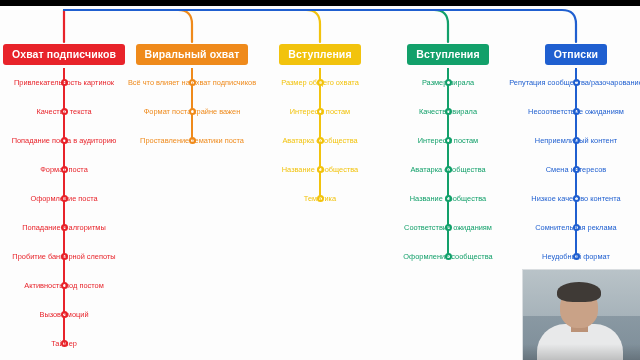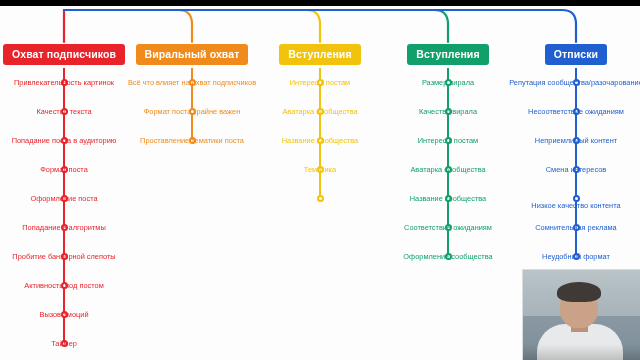--- a/index.html
+++ b/index.html
@@ -209,20 +209,21 @@
             <div class="item" style="color: rgb(239, 138, 27); top: 0px; text-align: center;">Проставление тематики поста</div>
           </div>
         </div>
         <div class="column" style="left: 256px;">
           <div class="head-wrap">
             <div class="head" style="background: rgb(242, 195, 13);">Вступления</div>
           </div>
           <div class="items">
             <div class="spine" style="background: rgb(242, 195, 13); height: 130.5px;"></div>
             <div class="dot" style="top: 11px; border-color: rgb(242, 195, 13);"></div>
+            <div class="item" style="color: rgb(242, 195, 13); top: 0px;">Размер общего охвата</div>
             <div class="dot" style="top: 40px; border-color: rgb(242, 195, 13);"></div>
             <div class="item" style="color: rgb(242, 195, 13); top: 0px;">Интерес к постам</div>
             <div class="dot" style="top: 69px; border-color: rgb(242, 195, 13);"></div>
             <div class="item" style="color: rgb(242, 195, 13); top: 0px;">Аватарка сообщества</div>
             <div class="dot" style="top: 98px; border-color: rgb(242, 195, 13);"></div>
             <div class="item" style="color: rgb(242, 195, 13); top: 0px;">Название сообщества</div>
             <div class="dot" style="top: 127px; border-color: rgb(242, 195, 13);"></div>
             <div class="item" style="color: rgb(242, 195, 13); top: 0px;">Тематика</div>
           </div>
         </div>
@@ -256,21 +257,21 @@
             <div class="spine" style="background: rgb(31, 95, 208); height: 188.5px;"></div>
             <div class="dot" style="top: 11px; border-color: rgb(31, 95, 208);"></div>
             <div class="item" style="color: rgb(31, 95, 208); top: 0px;">Репутация сообщества/разочарование</div>
             <div class="dot" style="top: 40px; border-color: rgb(31, 95, 208);"></div>
             <div class="item" style="color: rgb(31, 95, 208); top: 0px;">Несоответствие ожиданиям</div>
             <div class="dot" style="top: 69px; border-color: rgb(31, 95, 208);"></div>
             <div class="item" style="color: rgb(31, 95, 208); top: 0px;">Неприемлимый контент</div>
             <div class="dot" style="top: 98px; border-color: rgb(31, 95, 208);"></div>
             <div class="item" style="color: rgb(31, 95, 208); top: 0px;">Смена интересов</div>
             <div class="dot" style="top: 127px; border-color: rgb(31, 95, 208);"></div>
-            <div class="item" style="color: rgb(31, 95, 208); top: 7px;">Низкое качество контента</div>
+            <div class="item" style="color: rgb(31, 95, 208); top: 0px;">Низкое качество контента</div>
             <div class="dot" style="top: 156px; border-color: rgb(31, 95, 208);"></div>
             <div class="item" style="color: rgb(31, 95, 208); top: 0px;">Сомнительная реклама</div>
             <div class="dot" style="top: 185px; border-color: rgb(31, 95, 208);"></div>
             <div class="item" style="color: rgb(31, 95, 208); top: 0px;">Неудобный формат</div>
           </div>
         </div>
       </div>
 
   </div>
 

